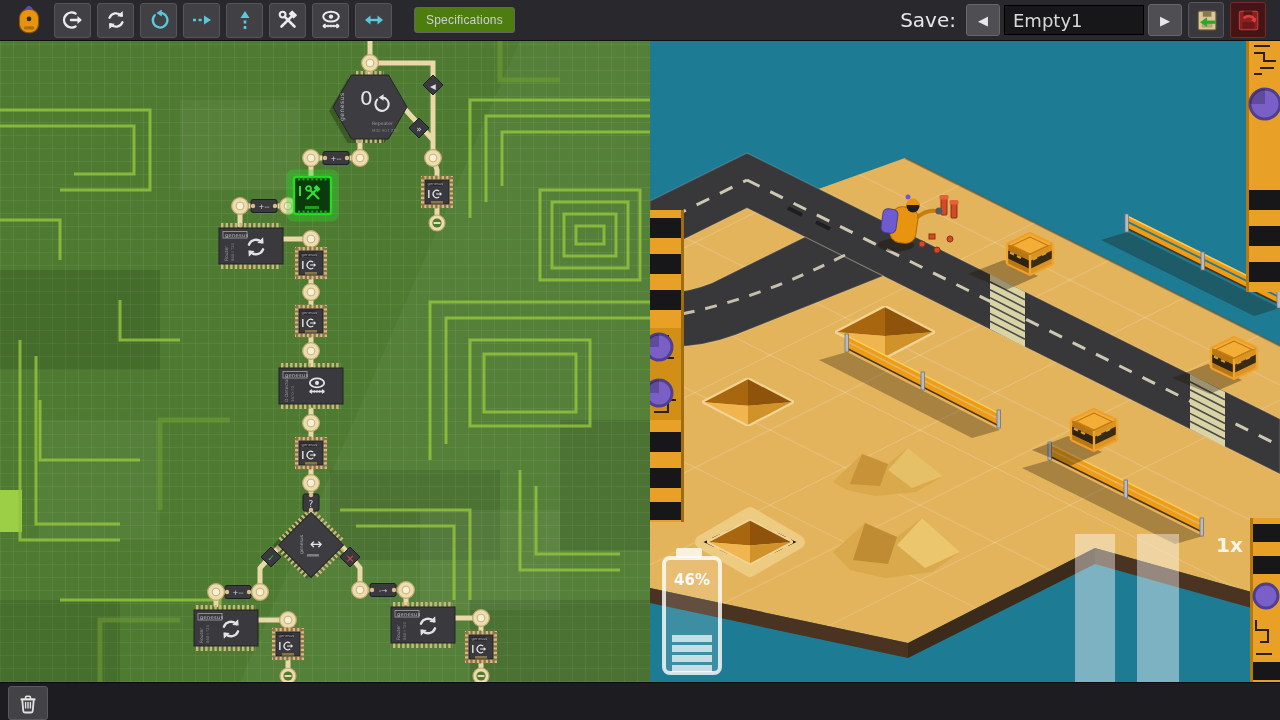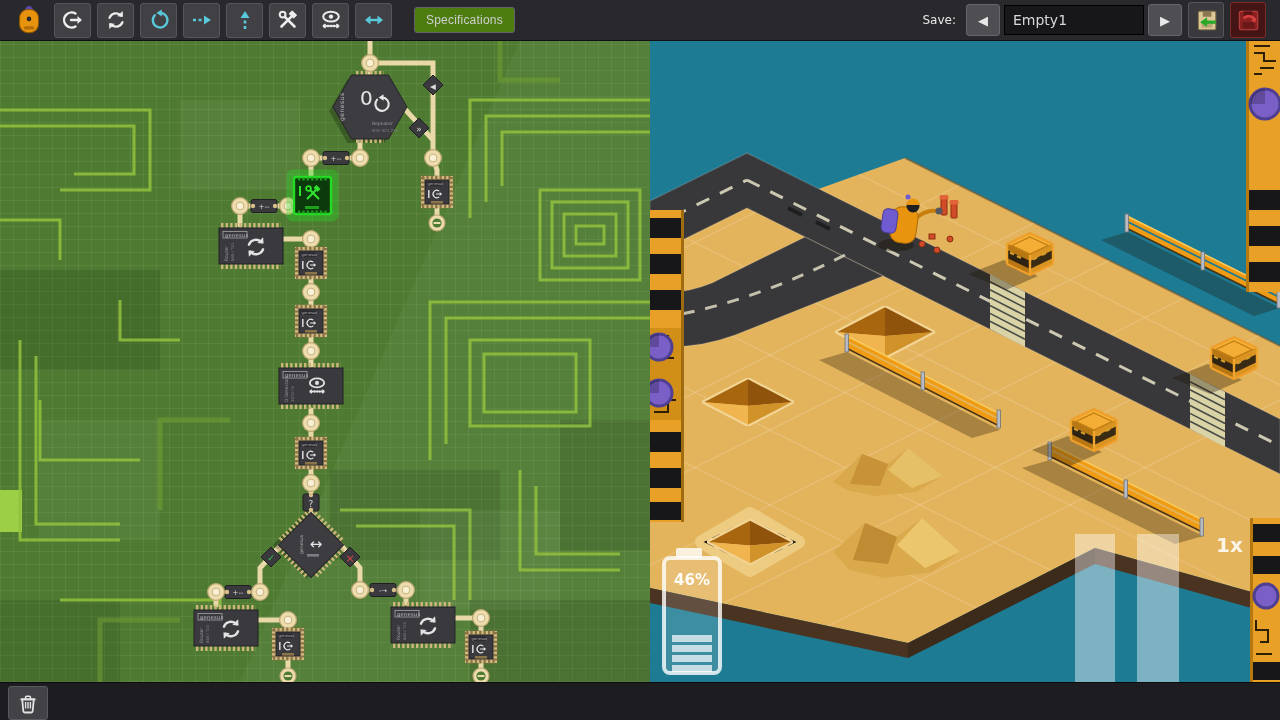--- a/index.html
+++ b/index.html
@@ -9,25 +9,25 @@
   .topbar{position:absolute;left:0;top:0;width:1280px;height:40px;background:#29292d;
           border-bottom:1px solid #101012;display:flex;align-items:center;z-index:30;}
   .avatar{width:38px;height:38px;margin-left:10px;flex:0 0 auto;cursor:pointer;}
   .tbtn{width:35px;height:33px;margin-left:6px;background:#414145;border:1px solid #55555a;
         border-radius:3px;display:flex;align-items:center;justify-content:center;flex:0 0 auto;}
   .tbtn svg{width:24px;height:24px;}
   .ic-white{color:#ececec;} .ic-cyan{color:#59c8da;}
   .specbtn{margin-left:22px;background:#4d7c0f;border:1px solid #63636a;border-radius:3px;
            color:#cfcfd2;font-size:12px;padding:5px 11px;letter-spacing:.2px;}
   .spacer{flex:1;}
-  .savelabel{color:#e6e6e6;font-size:12px;margin-right:10px;}
+  .savelabel{color:#e6e6e6;font-size:20px;margin-right:10px;}
   .navbtn{width:34px;height:32px;background:#4f4f53;border:1px solid #66666b;border-radius:3px;
           color:#e8e8e8;font-size:13px;display:flex;align-items:center;justify-content:center;}
   .slotinput{width:122px;height:28px;margin:0 4px;background:#17171a;border:1px solid #000;
-             color:#d8d8d8;font-size:14px;padding:0 8px;font-family:"DejaVu Sans",sans-serif;}
+             color:#d8d8d8;font-size:18px;padding:0 8px;font-family:"DejaVu Sans",sans-serif;}
   .iobtn{width:34px;height:34px;margin-left:6px;border-radius:3px;display:flex;align-items:center;
          justify-content:center;}
   .loadbtn{background:#3a3a3e;border:1px solid #55555a;}
   .redbtn{background:#451414;border:1px solid #7a2a2a;margin-right:14px;}
   .iobtn svg{width:26px;height:26px;}
   
   .main{position:absolute;left:0;top:40px;width:1280px;height:642px;}
   .board{position:absolute;left:0;top:0;width:650px;height:642px;background-color:#4e7b31;
     background-image:
       repeating-linear-gradient(0deg, rgba(235,245,215,.07) 0 1px, transparent 1px 13px),

